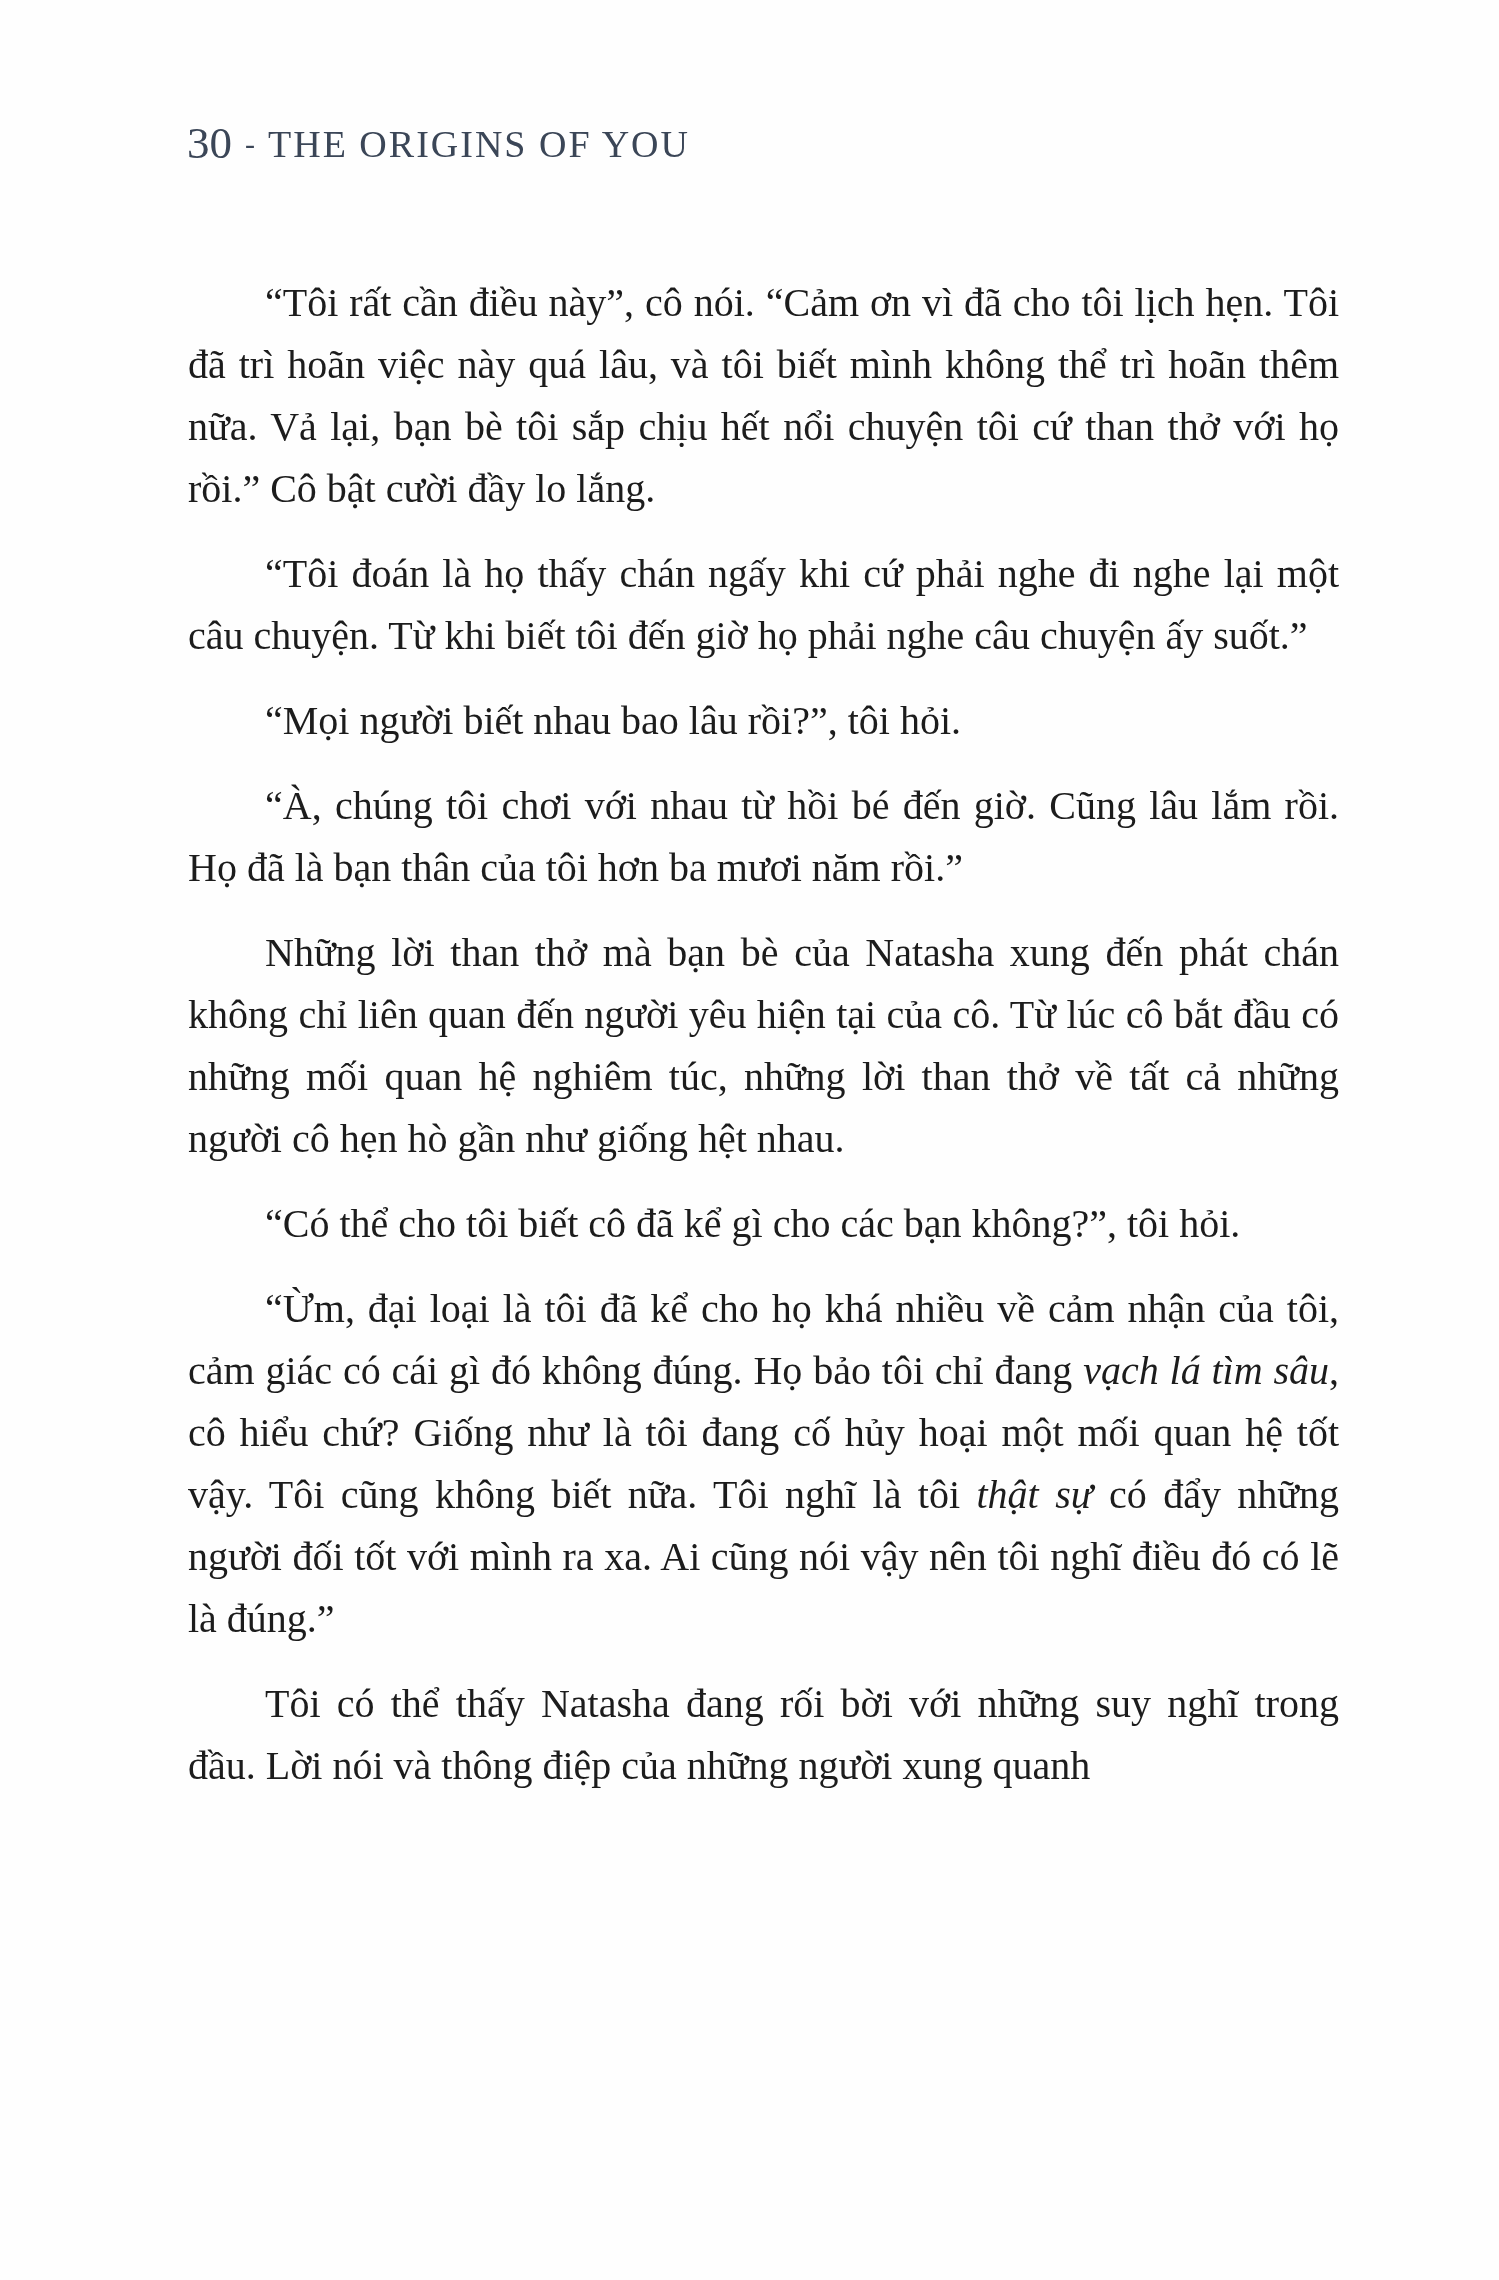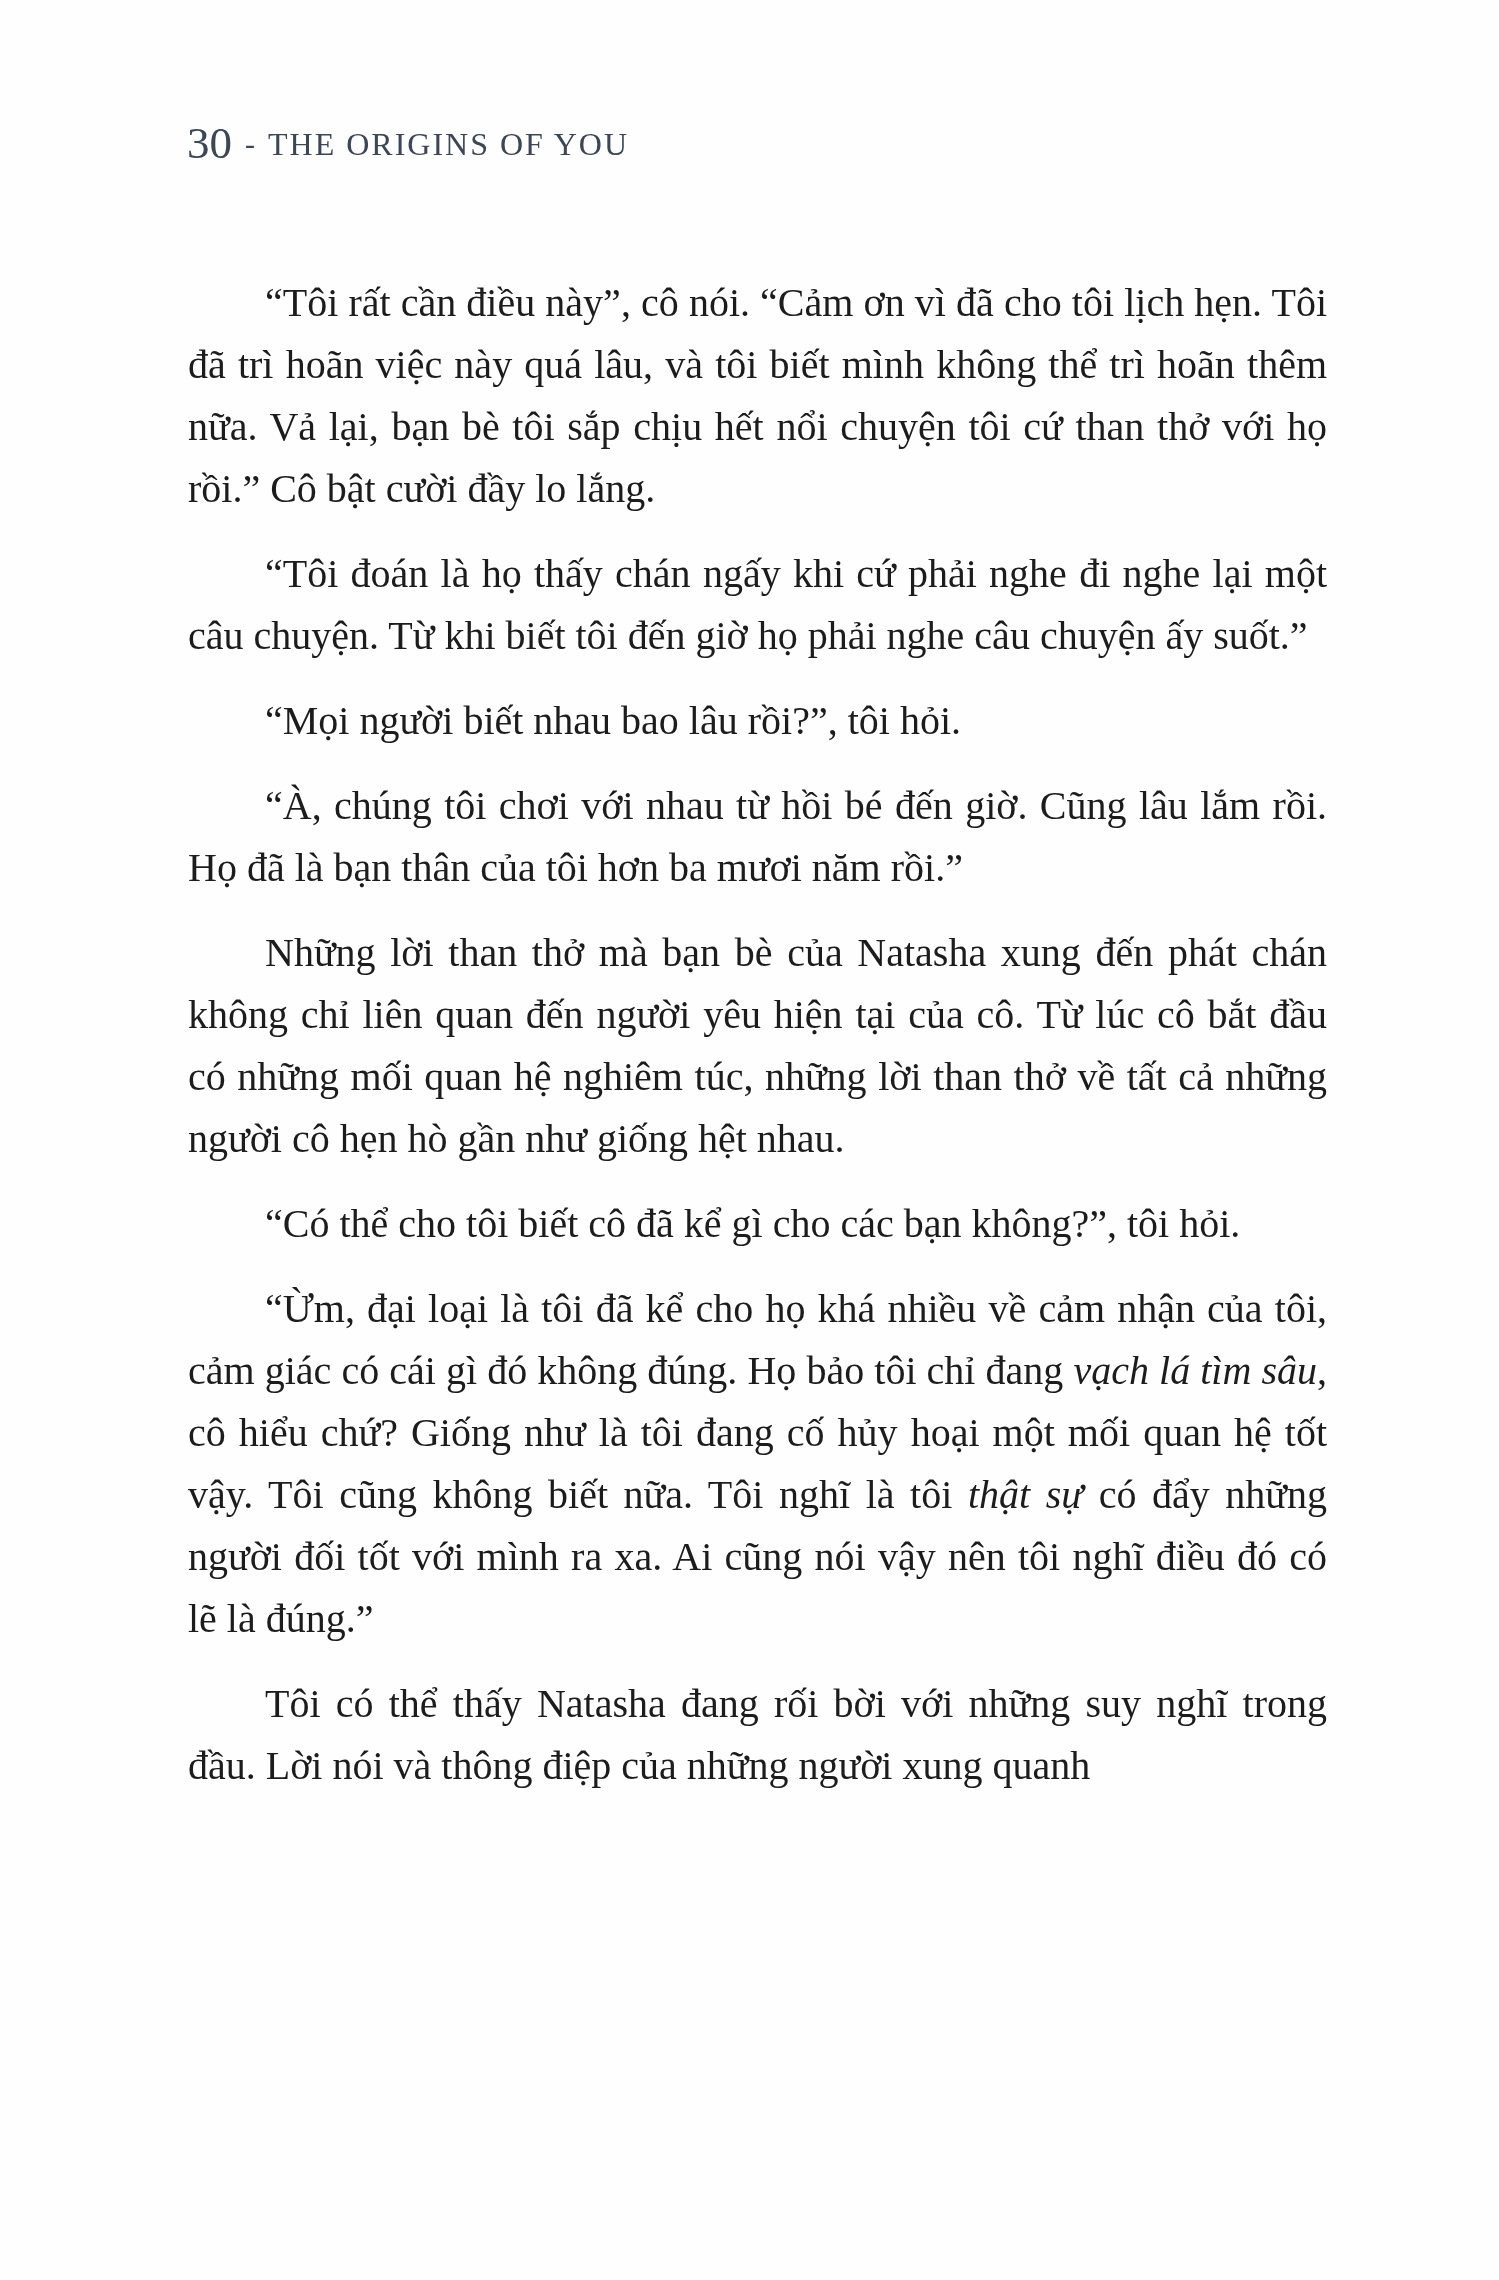--- a/index.html
+++ b/index.html
@@ -26,36 +26,36 @@
   .page-number {
     font-size: 45px;
     line-height: 1;
   }
   .header-sep {
     font-size: 30px;
     margin: 0 13px;
     line-height: 1;
   }
   .book-title {
-    font-size: 32px;
+    font-size: 38px;
     letter-spacing: 2px;
     line-height: 1;
   }
   .page-body {
     position: absolute;
     left: 188px;
     top: 272px;
     width: 1151px;
     color: #1c1c1c;
     font-size: 40px;
     line-height: 62px;
     text-align: justify;
   }
   .para {
-    margin: 0 12px 23px 0;
+    margin: 0 0 23px 0;
     text-indent: 77px;
   }
   .para .em {
     font-style: italic;
   }
 </style>
 </head>
 <body>
 
 <header class="page-header">

